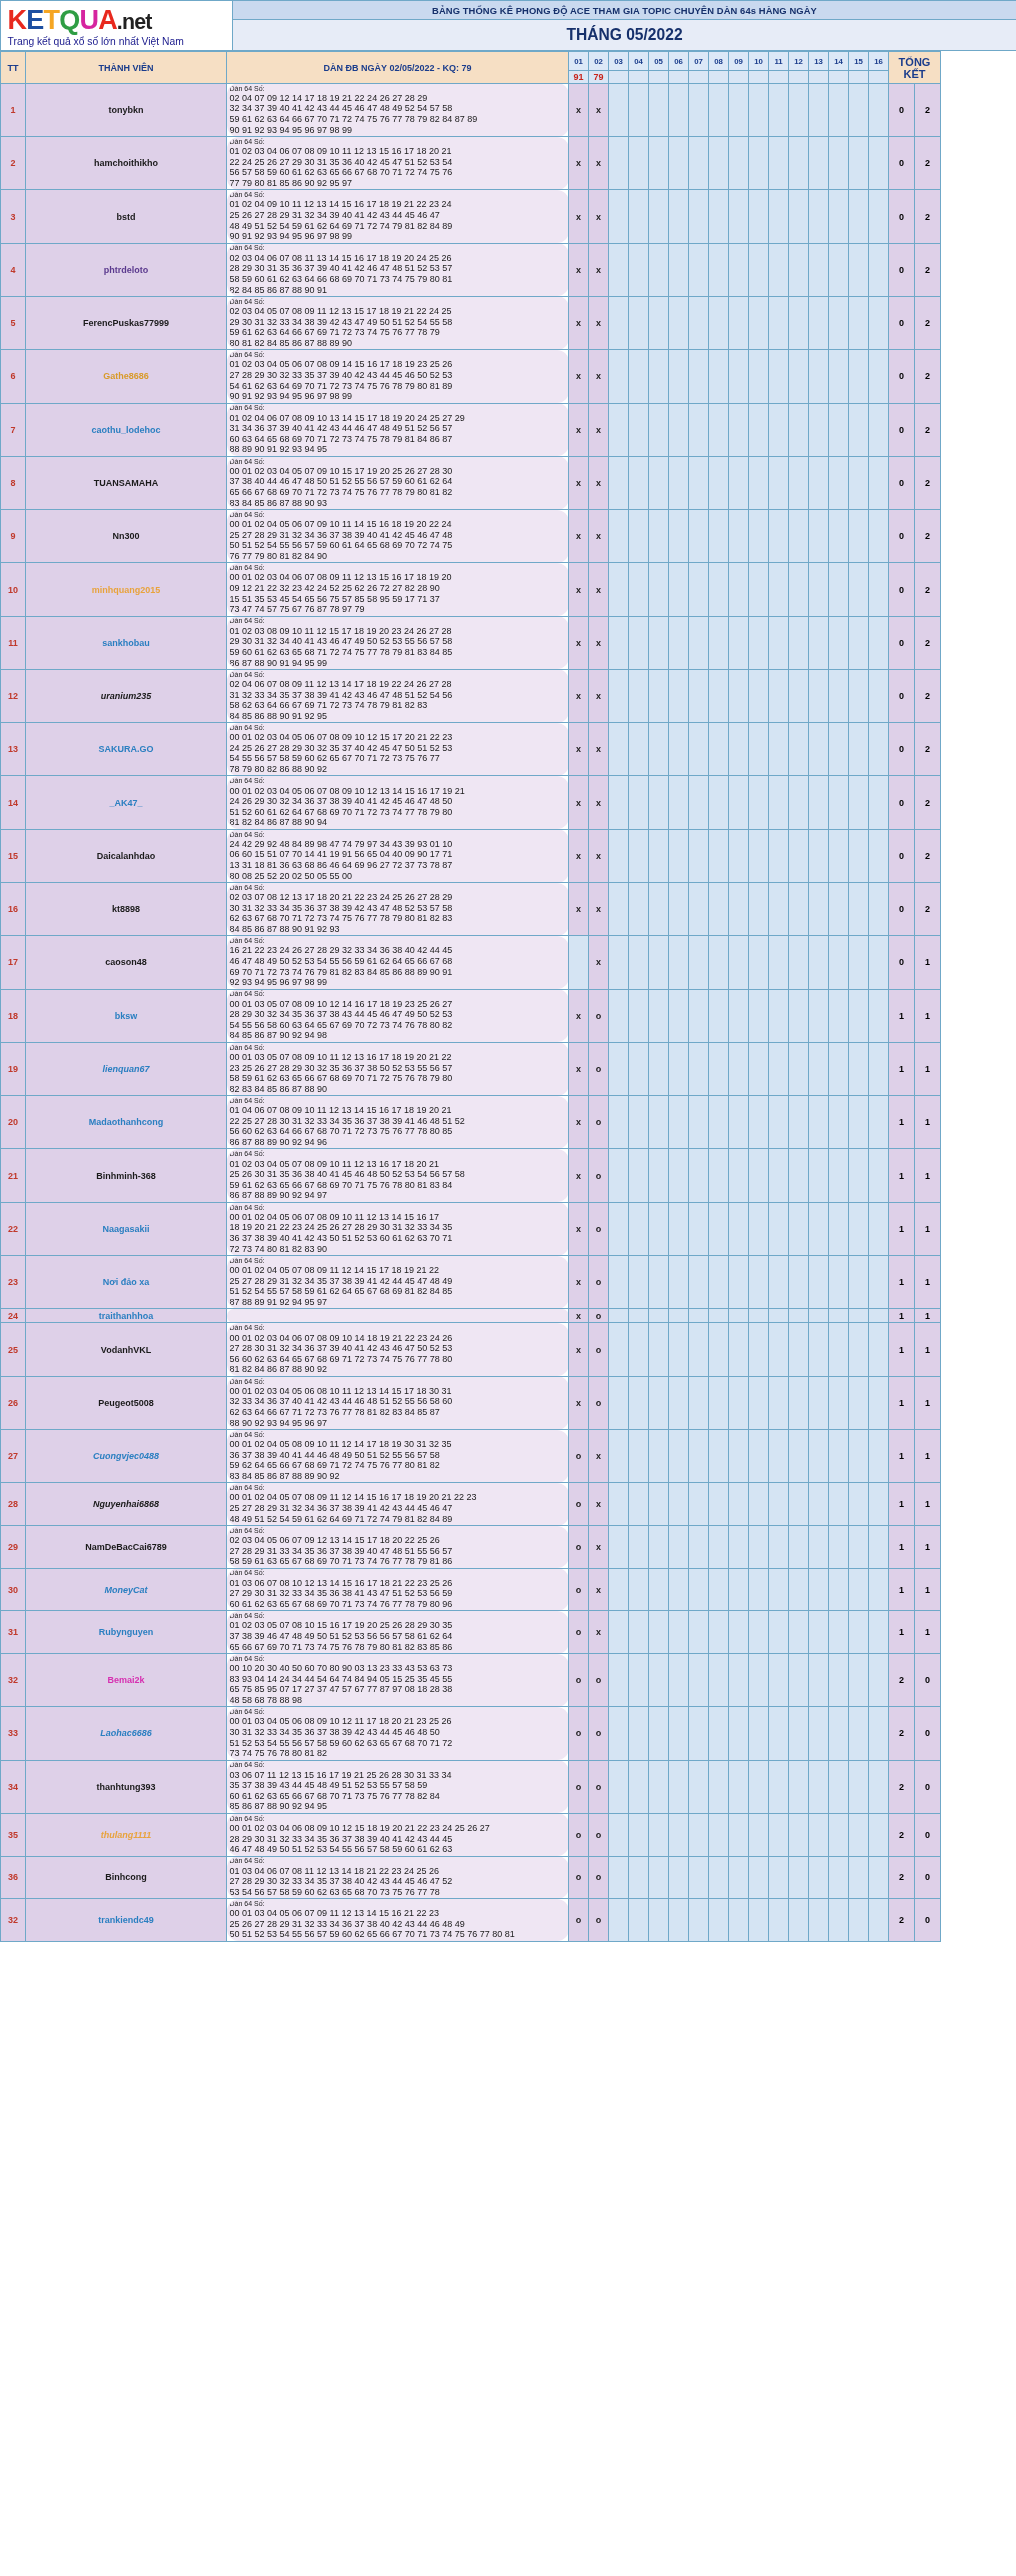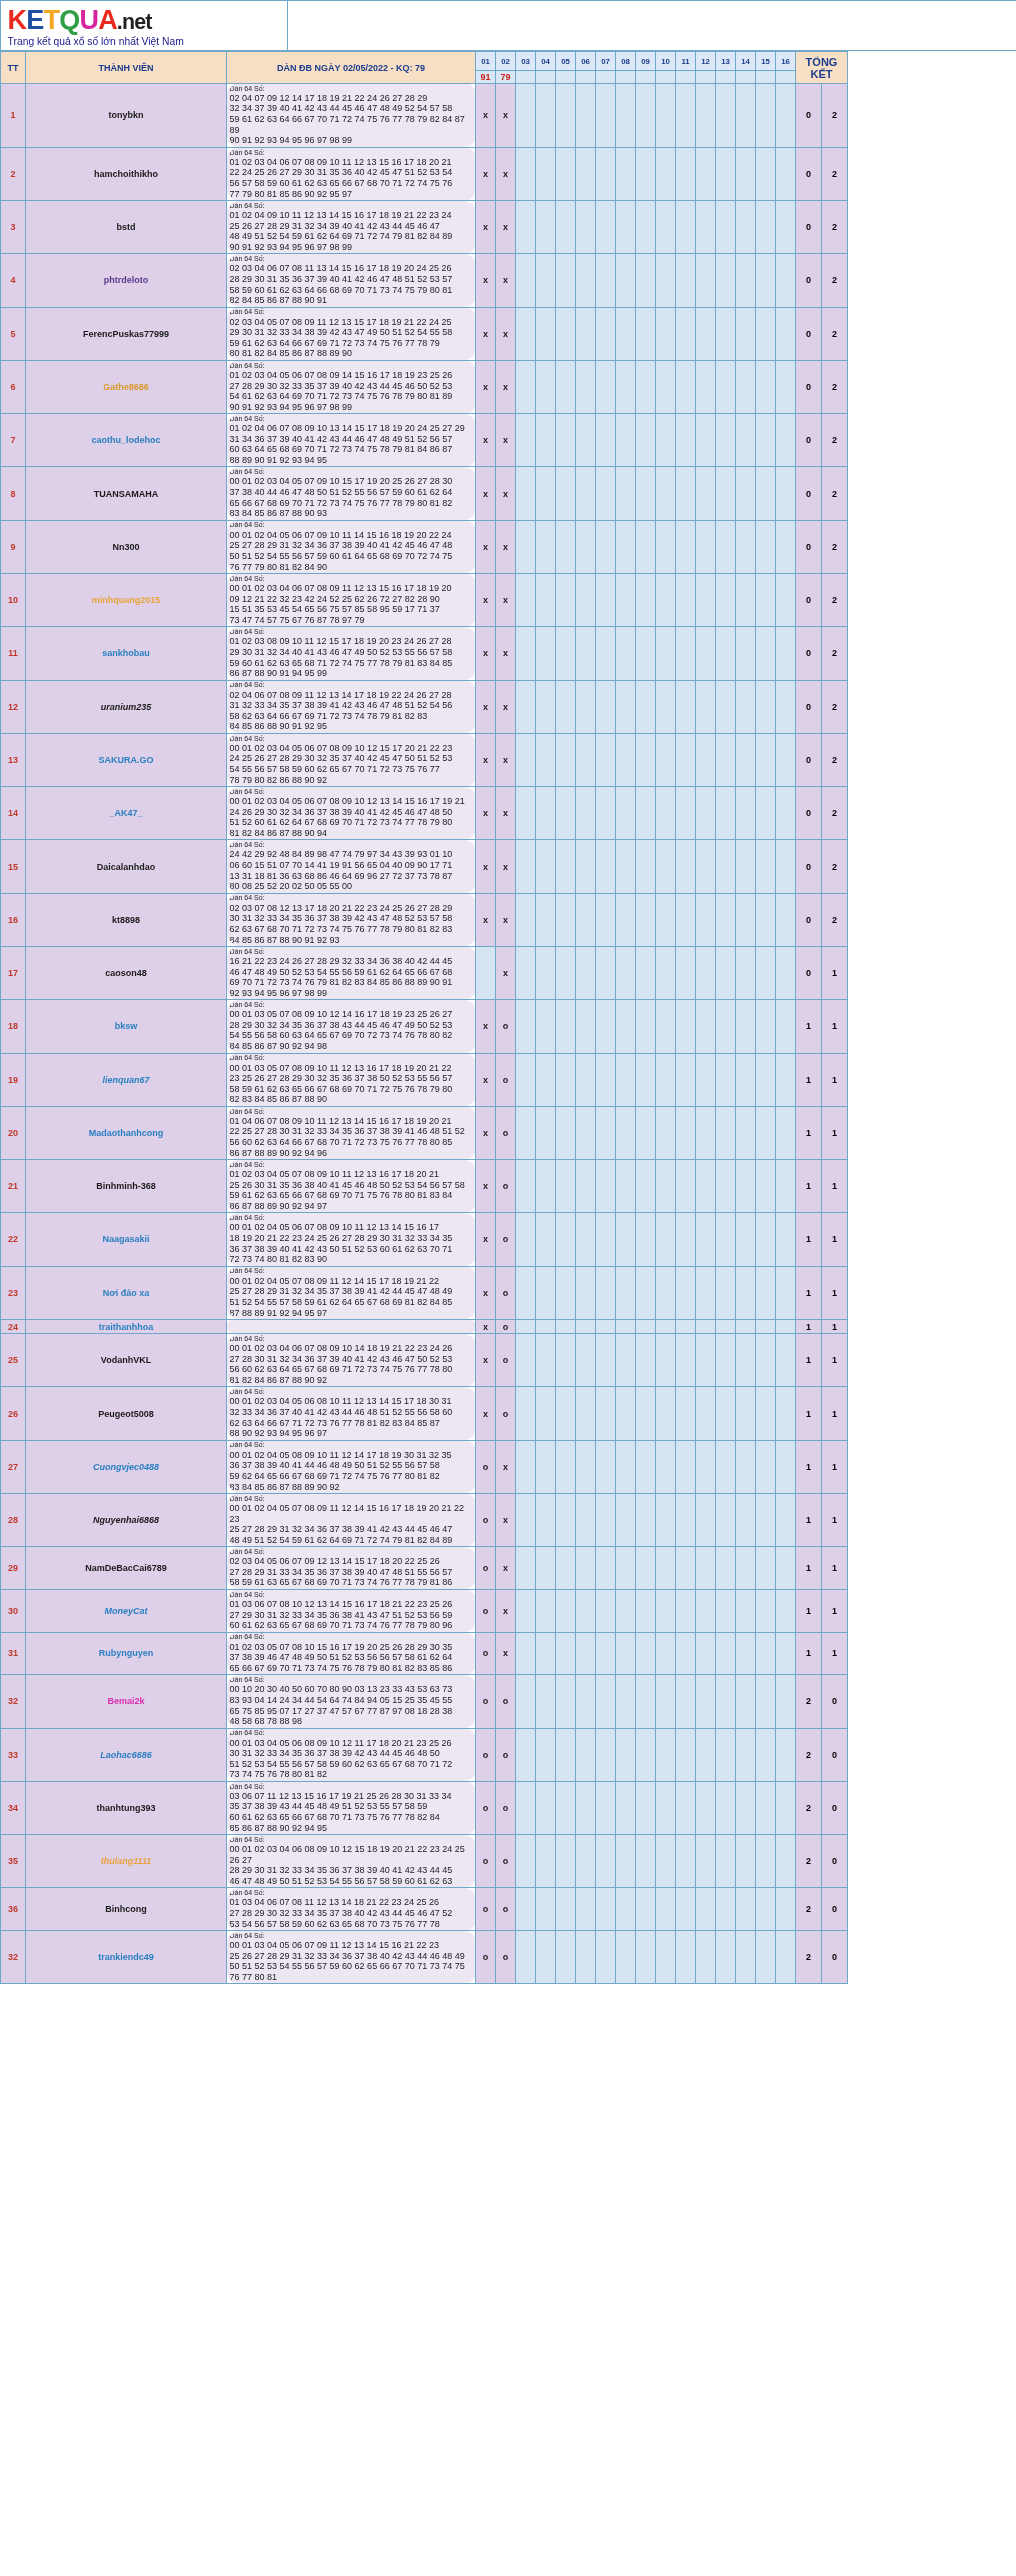--- a/index.html
+++ b/index.html
@@ -15,21 +15,21 @@
     background: #ffffff;
   }
   
   .header {
     display: flex;
     width: 1017px;
     border: 0.8px solid #6fa8c8;
     background: #ffffff;
   }
   .brand {
-    width: 287px;
+    width: 232px;
     padding: 5px 6.6px 3.3px 6.6px;
     border-right: 0.8px solid #6fa8c8;
     background: #ffffff;
   }
   .brand-logo {
     font-size: 27px;
     font-weight: bold;
     letter-spacing: -0.8px;
     line-height: 1.05;
     white-space: nowrap;
@@ -68,21 +68,21 @@
     align-items: center;
     justify-content: center;
     background: #e7ecf7;
     color: #16306b;
     font-size: 15.6px;
     font-weight: bold;
   }
   
   table.main {
     border-collapse: collapse;
-    width: 848px;
+    width: 941px;
     table-layout: fixed;
   }
   table.main th, table.main td {
     border: 0.8px solid #6fa8c8;
     font-size: 9px;
     vertical-align: middle;
   }
   thead th {
     background: #f6dfc4;
     color: #1a3c8c;
@@ -172,20 +172,24 @@
 </style>
 </head>
 <body>
 
 <div id="page">
 
   <div class="header">
     <div class="brand">
       <div class="brand-logo"><span class="k">K</span><span class="e">E</span><span class="t">T</span><span class="q">Q</span><span class="u">U</span><span class="a">A</span><span class="net">.net</span></div>
       <div class="brand-sub">Trang kết quả xổ số lớn nhất Việt Nam</div>
+    </div>
+    <div class="hdr-right">
+      <div class="hdr-title-bar">BẢNG THỐNG KÊ PHONG ĐỘ ACE THAM GIA TOPIC CHUYÊN DÀN 64s HÀNG NGÀY</div>
+      <div class="hdr-month">THÁNG 05/2022</div>
     </div>
   </div>
 
   <table class="main">
     <colgroup>
       <col style="width:25px">
       <col style="width:201px">
       <col>
       <col span="16" style="width:20px">
       <col style="width:26px">

